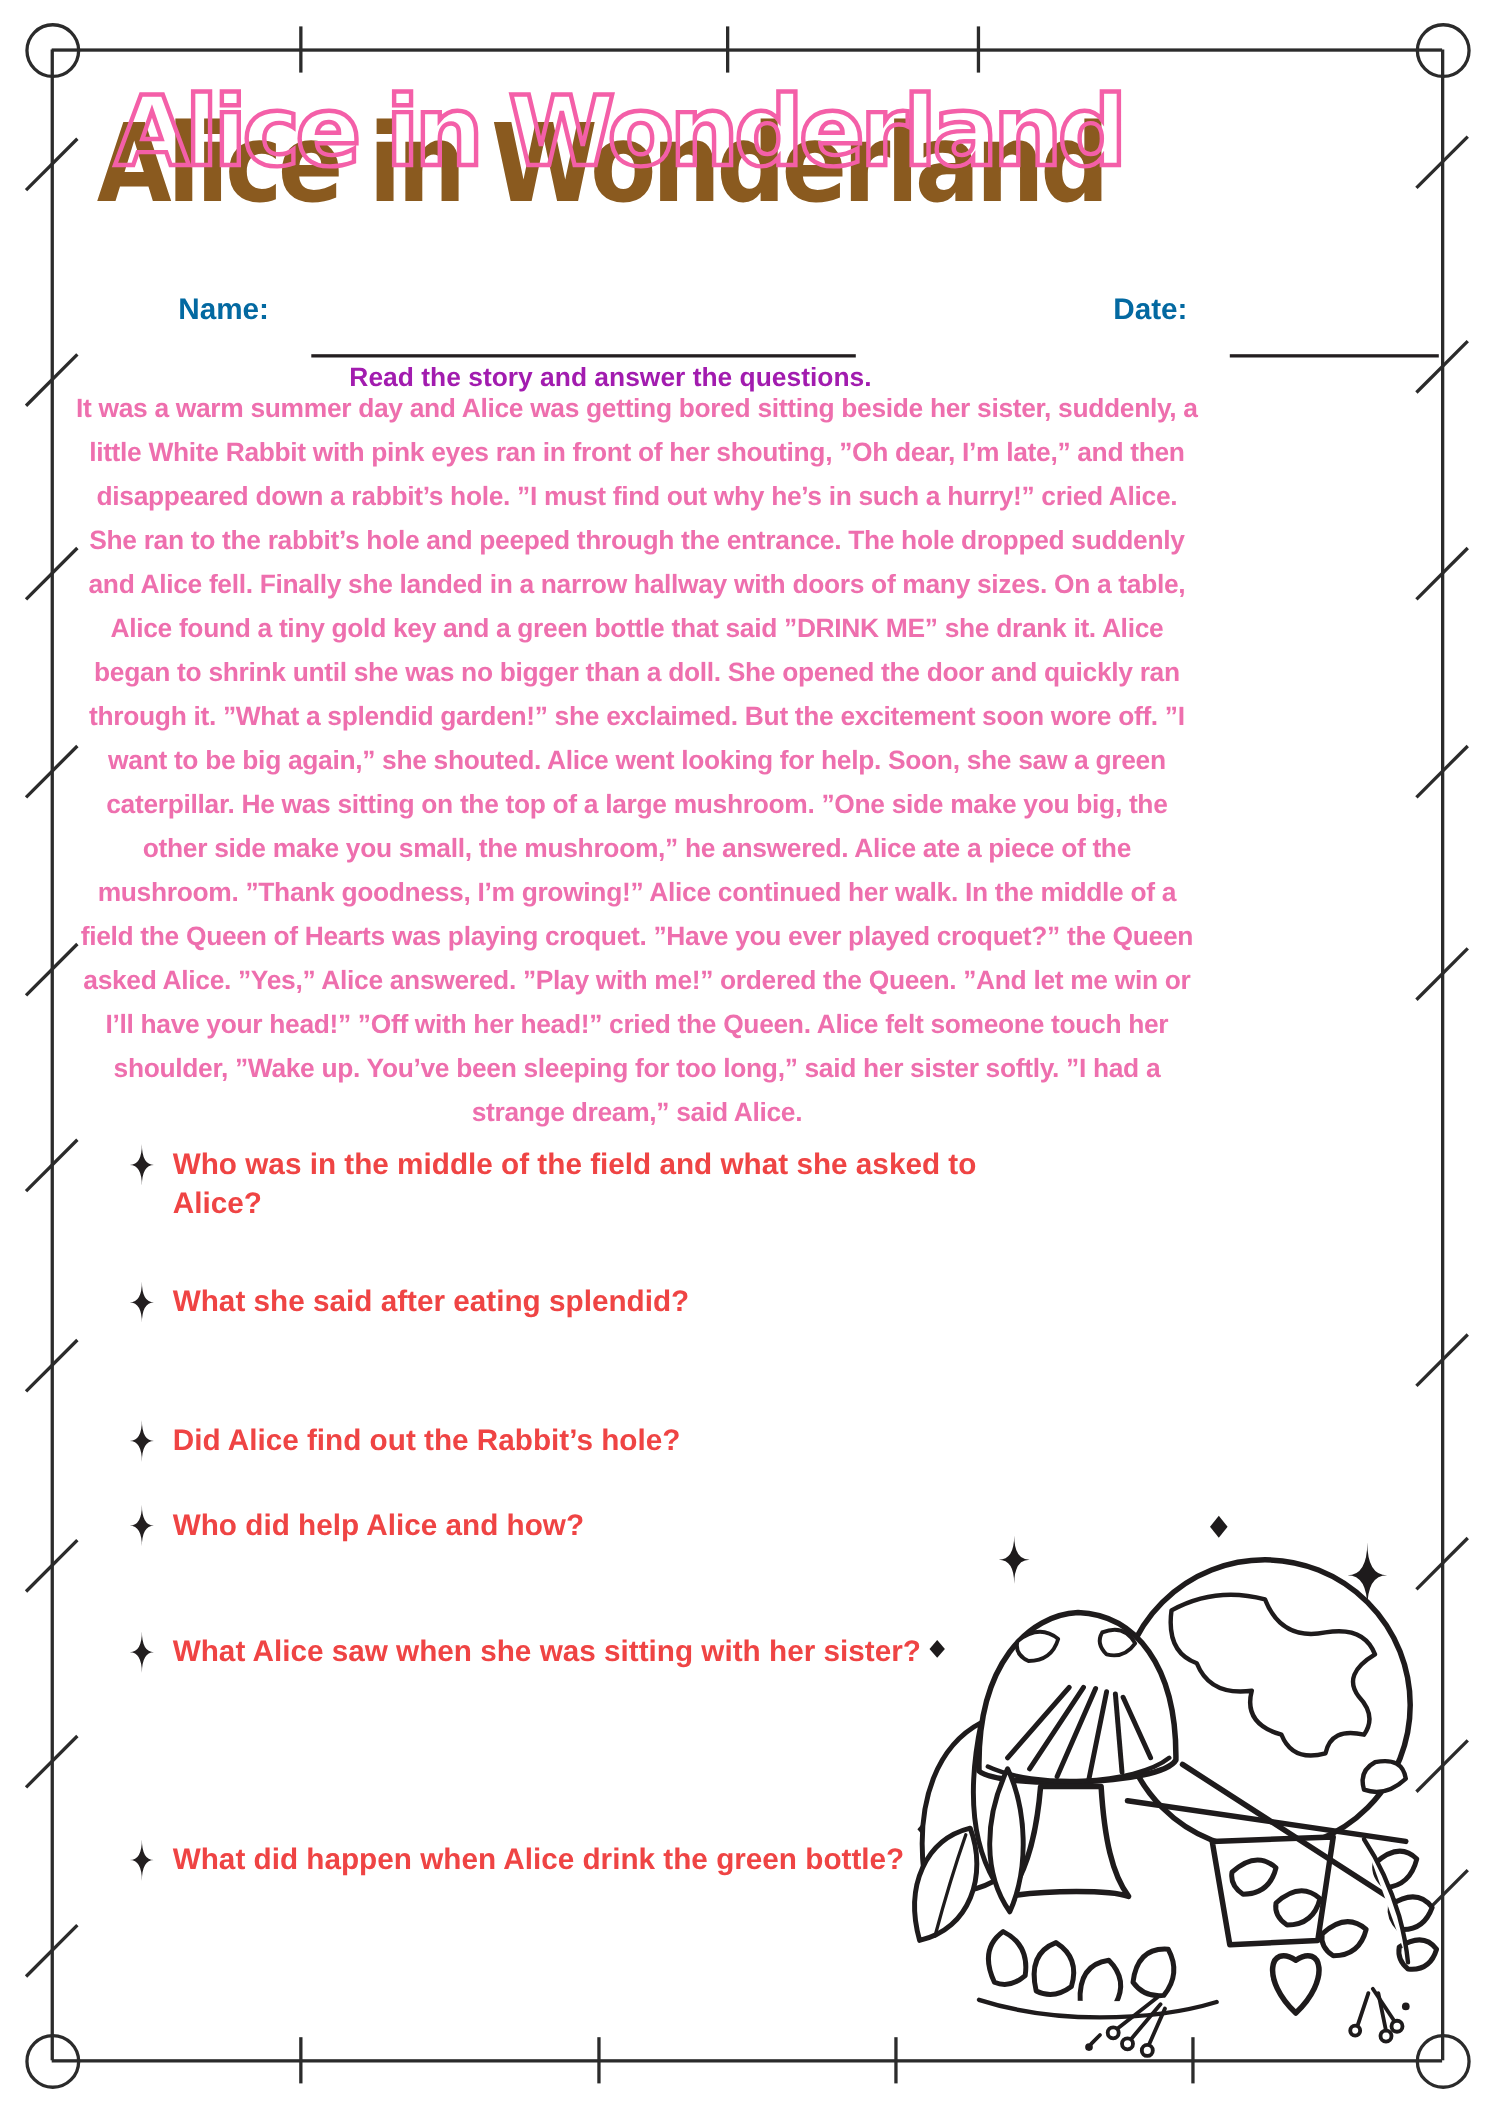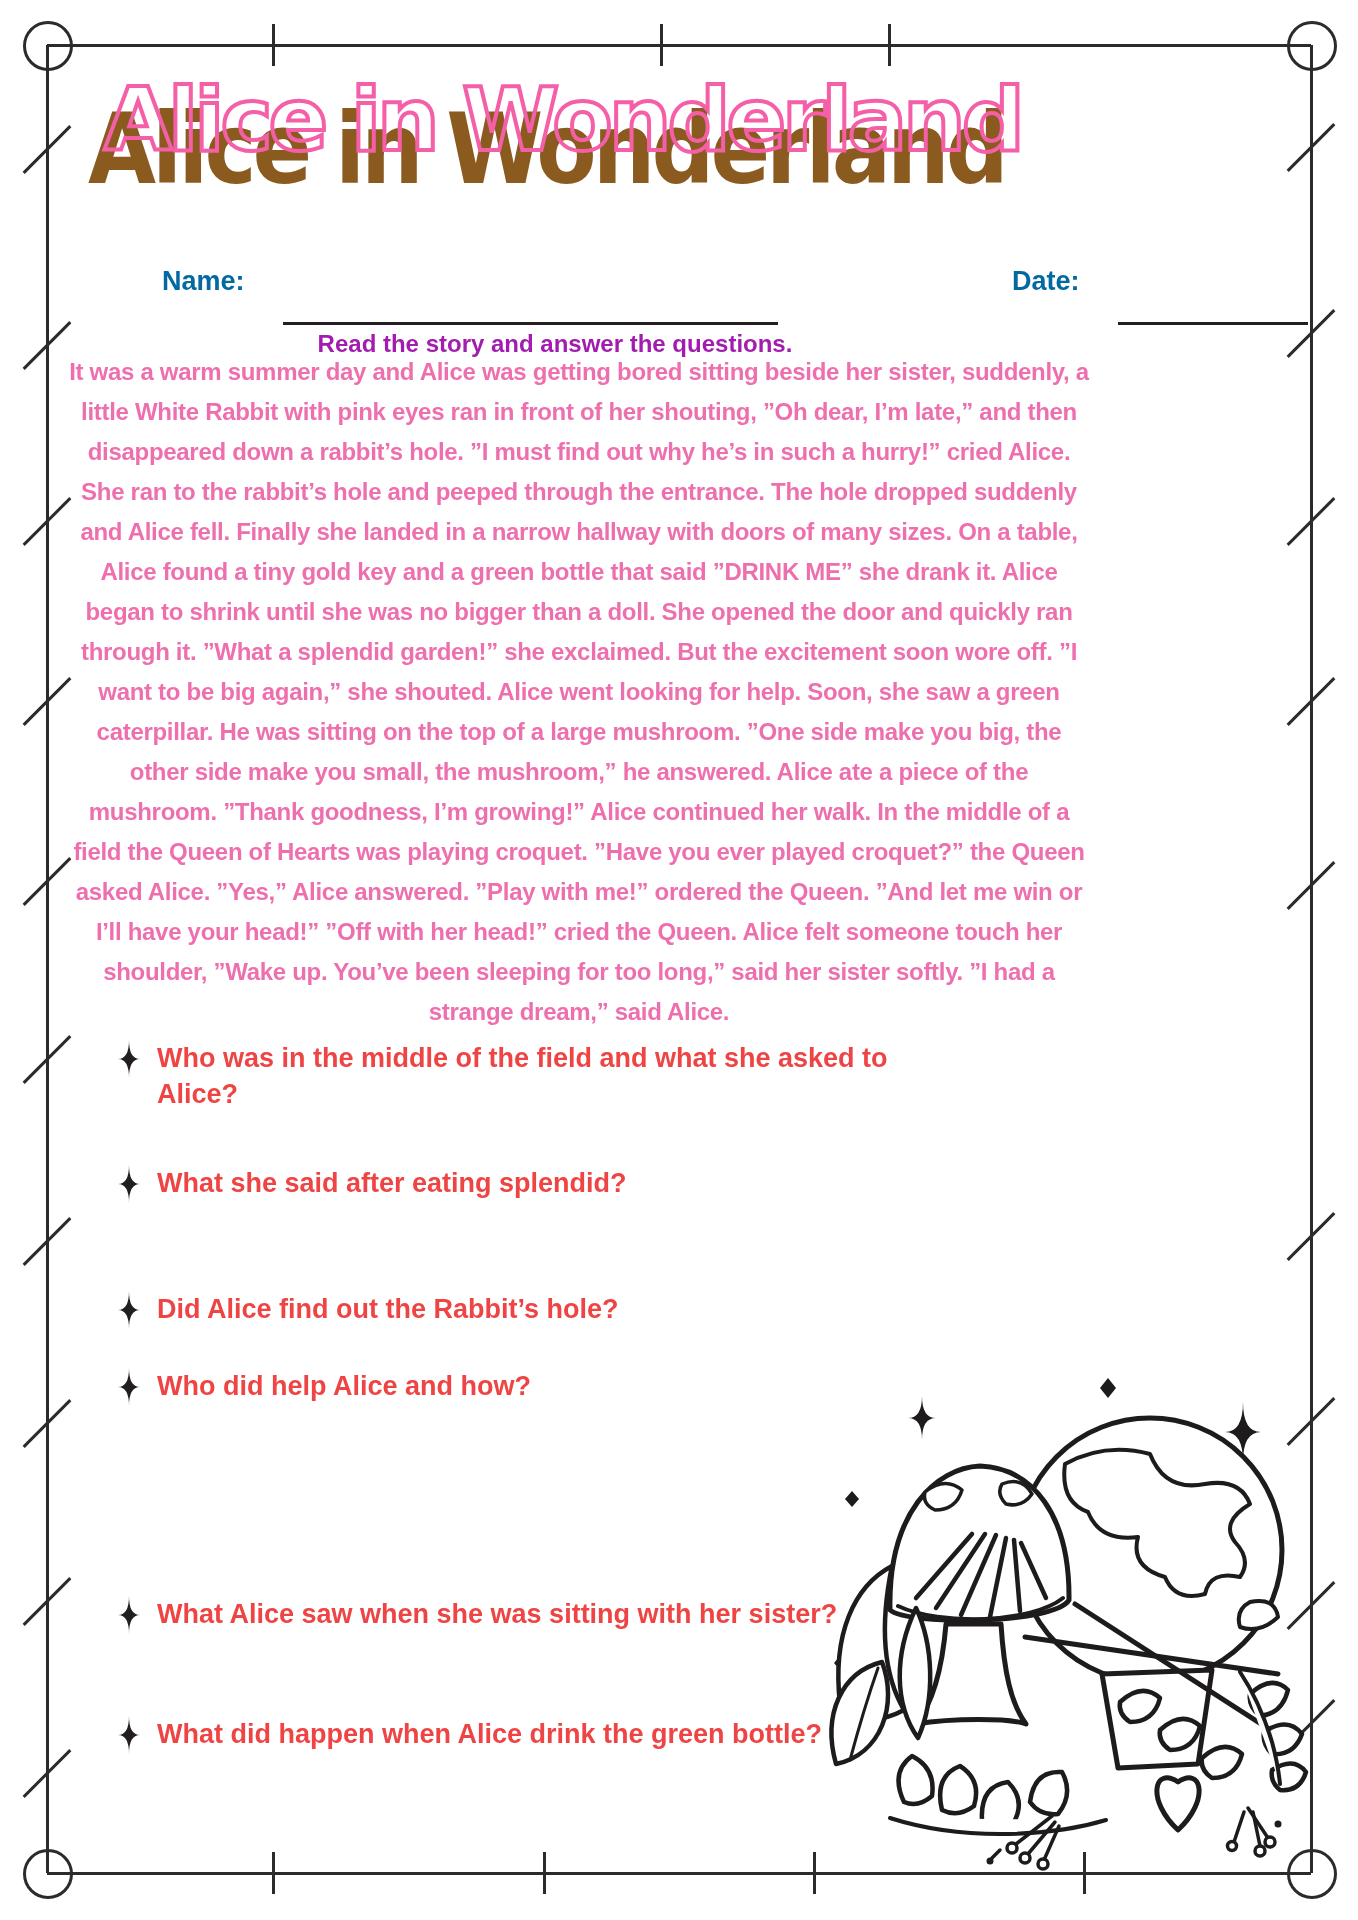--- a/index.html
+++ b/index.html
@@ -107,27 +107,27 @@
         <path d="M11,0 Q11,19 22,19 Q11,19 11,38 Q11,19 0,19 Q11,19 11,0 Z" fill="#231f20"></path>
       </svg>
     <div class="qtext">Did Alice find out the Rabbit’s hole?</div>
   </div>
   <div class="question" style="top:1368px;">
     <svg class="qbullet" width="22" height="38" viewBox="0 0 22 38">
         <path d="M11,0 Q11,19 22,19 Q11,19 11,38 Q11,19 0,19 Q11,19 11,0 Z" fill="#231f20"></path>
       </svg>
     <div class="qtext">Who did help Alice and how?</div>
   </div>
-  <div class="question" style="top:1596px;">
+  <div class="question" style="top:1483px;">
     <svg class="qbullet" width="22" height="38" viewBox="0 0 22 38">
         <path d="M11,0 Q11,19 22,19 Q11,19 11,38 Q11,19 0,19 Q11,19 11,0 Z" fill="#231f20"></path>
       </svg>
     <div class="qtext">What Alice saw when she was sitting with her sister?</div>
   </div>
-  <div class="question" style="top:1672px;margin-top:44px;">
+  <div class="question" style="top:1672px;">
     <svg class="qbullet" width="22" height="38" viewBox="0 0 22 38">
         <path d="M11,0 Q11,19 22,19 Q11,19 11,38 Q11,19 0,19 Q11,19 11,0 Z" fill="#231f20"></path>
       </svg>
     <div class="qtext">What did happen when Alice drink the green bottle?</div>
   </div>
 
   <svg class="illus" viewBox="0 0 500 505" fill="none" stroke="#1e1b1c" stroke-width="4.5" stroke-linecap="round" stroke-linejoin="round">
 
     <g stroke="none" fill="#1e1b1c">
       <path d="M102,24 Q102,46 116,46 Q102,46 102,68 Q102,46 88,46 Q102,46 102,24 Z"></path>

